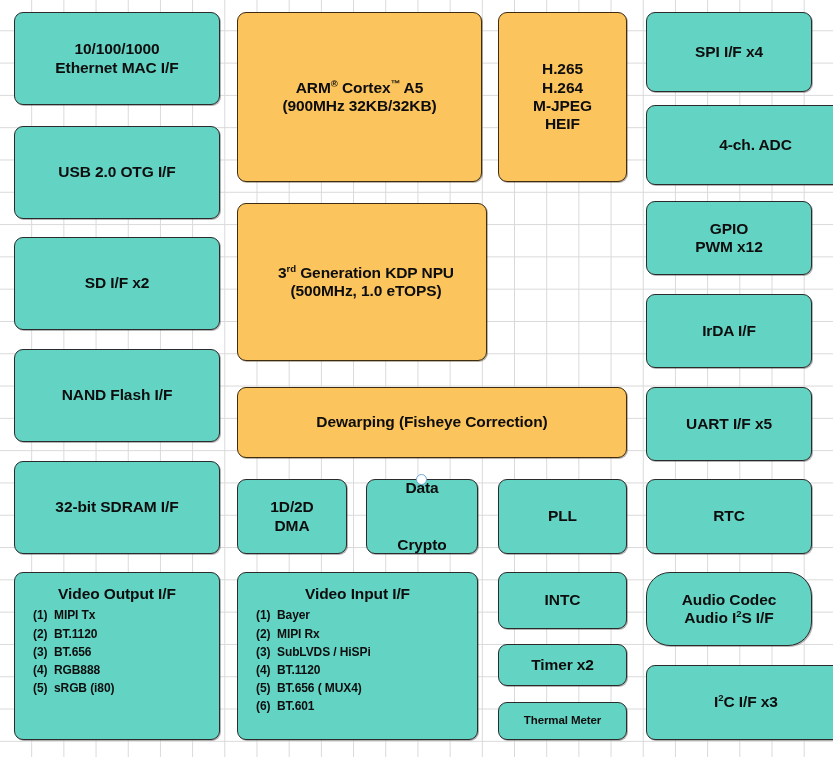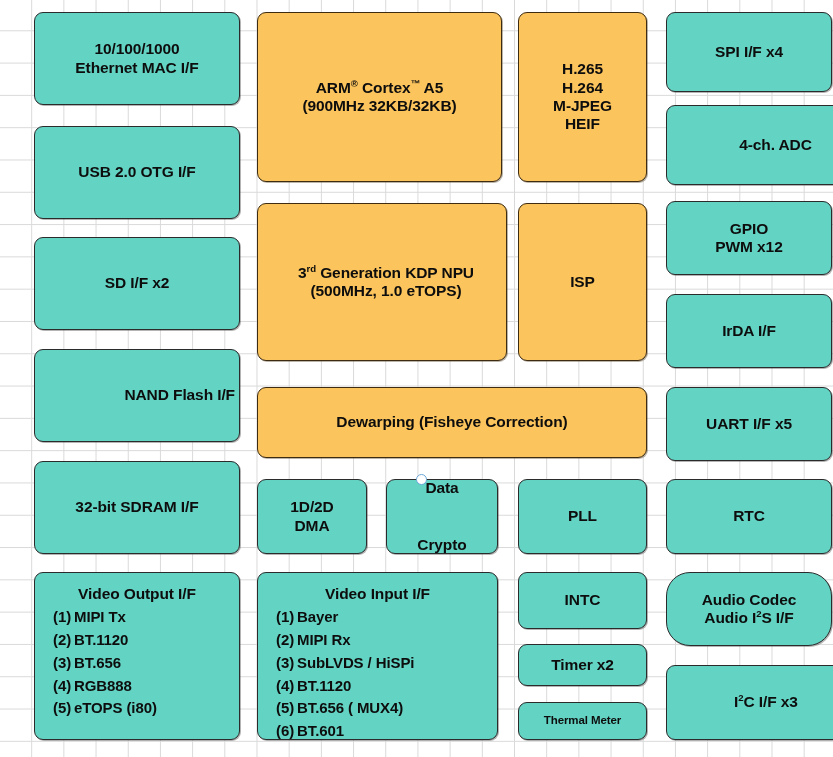--- a/index.html
+++ b/index.html
@@ -29,21 +29,20 @@
     flex-direction: column;
     align-items: center;
     justify-content: center;
     text-align: center;
     color: #0d0d0d;
     font-weight: bold;
     line-height: 1.18;
     letter-spacing: -0.1px;
     padding: 2px 4px;
     overflow: hidden;
-    margin-left: 20px;
   }
   .block.teal {
     background: #63d4c4;
     border: 1.6px solid #2b2b2b;
     box-shadow: 1px 1px 0 rgba(40,40,40,0.35);
   }
   .block.orange {
     background: #fbc45c;
     border: 1.6px solid #3d2b12;
     box-shadow: 1px 1px 0 rgba(60,40,10,0.35);
@@ -64,21 +63,21 @@
     font-weight: bold;
     margin-bottom: 3px;
   }
   .listblock ol {
     margin: 0;
     padding: 0 0 0 14px;
     list-style: none;
     text-align: left;
   }
   .listblock ol li {
-    font-size: 15px;
+    font-size: 12px;
     font-weight: bold;
     line-height: 1.52;
     white-space: nowrap;
   }
   .listblock ol li .idx { display: inline-block; min-width: 21px; }
 
   sup { font-size: 0.62em; vertical-align: super; line-height: 0; font-weight: bold; }
 
   
   .handle {
@@ -98,21 +97,21 @@
     <div class="block teal fs-15" style="left: 14px; top: 12px; width: 206px; height: 93px;">
       <span class="line">10/100/1000</span>
       <span class="line">Ethernet MAC I/F</span>
     </div>
     <div class="block teal fs-15" style="left: 14px; top: 126px; width: 206px; height: 93px;">
       <span class="line">USB 2.0 OTG I/F</span>
     </div>
     <div class="block teal fs-15" style="left: 14px; top: 237px; width: 206px; height: 93px;">
       <span class="line">SD I/F x2</span>
     </div>
-    <div class="block teal fs-15" style="left: 14px; top: 349px; width: 206px; height: 93px; align-items: flex-end;">
+    <div class="block teal fs-15" style="left: 14px; top: 349px; width: 206px; height: 93px;">
       <span class="line">NAND Flash I/F</span>
     </div>
     <div class="block teal fs-15" style="left: 14px; top: 461px; width: 206px; height: 93px;">
       <span class="line">32-bit SDRAM I/F</span>
     </div>
     <div class="block orange fs-15" style="left: 237px; top: 12px; width: 245px; height: 170px;">
       <span class="line">ARM<sup>®</sup> Cortex<sup>™</sup> A5</span>
       <span class="line">(900MHz 32KB/32KB)</span>
     </div>
     <div class="block orange fs-15" style="left: 237px; top: 203px; width: 250px; height: 158px; padding-left: 12px;">
@@ -131,23 +130,20 @@
       <span class="line">Crypto</span>
     </div>
     <div class="block teal fs-15" style="left: 498px; top: 479px; width: 129px; height: 75px;">
       <span class="line">PLL</span>
     </div>
     <div class="block orange fs-15" style="left: 498px; top: 12px; width: 129px; height: 170px;">
       <span class="line">H.265</span>
       <span class="line">H.264</span>
       <span class="line">M-JPEG</span>
       <span class="line">HEIF</span>
-    </div>
-    <div class="block orange fs-15" style="left: 498px; top: 203px; width: 129px; height: 158px;">
-      <span class="line">ISP</span>
     </div>
     <div class="block teal fs-15" style="left: 498px; top: 572px; width: 129px; height: 57px;">
       <span class="line">INTC</span>
     </div>
     <div class="block teal fs-15" style="left: 498px; top: 644px; width: 129px; height: 42px;">
       <span class="line">Timer x2</span>
     </div>
     <div class="block teal fs-11" style="left: 498px; top: 702px; width: 129px; height: 38px;">
       <span class="line">Thermal Meter</span>
     </div>
@@ -177,21 +173,21 @@
     <div class="block teal fs-15" style="left: 646px; top: 665px; width: 200px; height: 75px;">
       <span class="line">I<sup>2</sup>C I/F x3</span>
     </div>
     <div class="block listblock teal" style="left: 14px; top: 572px; width: 206px; height: 168px;">
       <div class="heading">Video Output I/F</div>
       <ol>
         <li><span class="idx">(1)</span><span>MIPI Tx</span></li>
         <li><span class="idx">(2)</span><span>BT.1120</span></li>
         <li><span class="idx">(3)</span><span>BT.656</span></li>
         <li><span class="idx">(4)</span><span>RGB888</span></li>
-        <li><span class="idx">(5)</span><span>eTOPS (i80)</span></li>
+        <li><span class="idx">(5)</span><span>sRGB (i80)</span></li>
       </ol>
     </div>
     <div class="block listblock teal" style="left: 237px; top: 572px; width: 241px; height: 168px;">
       <div class="heading">Video Input I/F</div>
       <ol>
         <li><span class="idx">(1)</span><span>Bayer</span></li>
         <li><span class="idx">(2)</span><span>MIPI Rx</span></li>
         <li><span class="idx">(3)</span><span>SubLVDS / HiSPi</span></li>
         <li><span class="idx">(4)</span><span>BT.1120</span></li>
         <li><span class="idx">(5)</span><span>BT.656 ( MUX4)</span></li>

